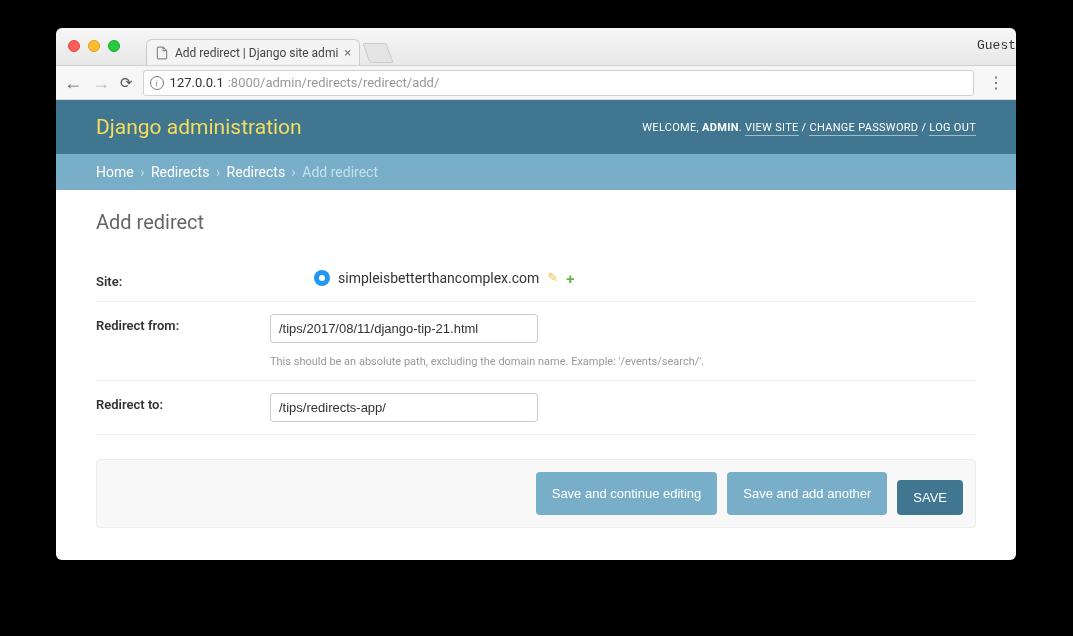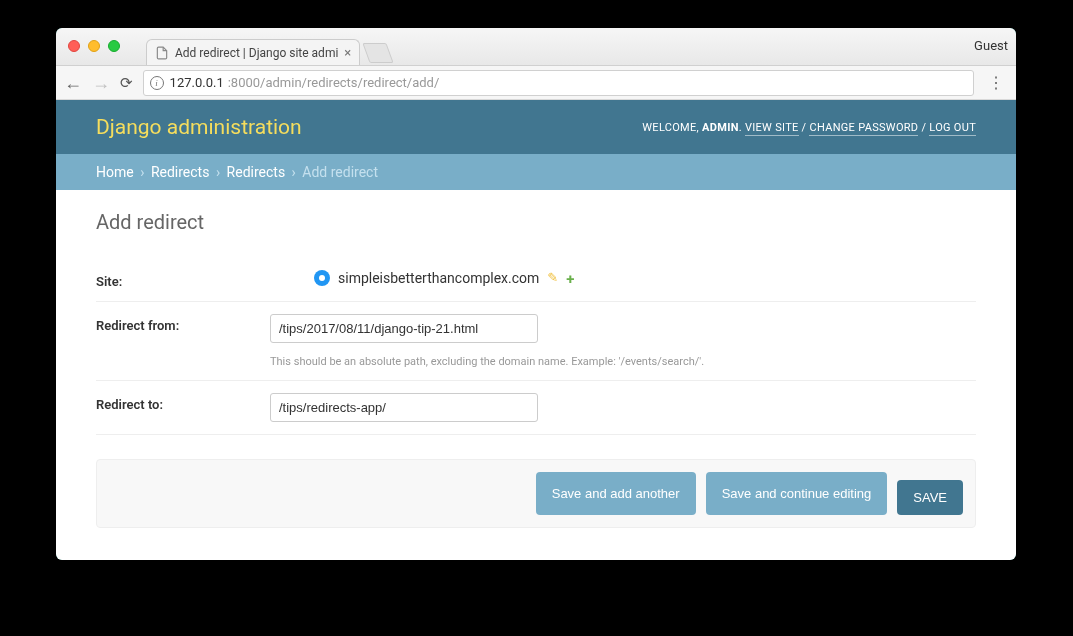--- a/index.html
+++ b/index.html
@@ -6,21 +6,21 @@
 body { font-family: -apple-system, BlinkMacSystemFont, "Segoe UI", Roboto, sans-serif; background: #000; width: 1073px; height: 636px; position: relative; }
 
 
 .browser-window { position: absolute; top: 28px; left: 56px; width: 960px; height: 532px; background: #0f766e; border-radius: 6px; box-shadow: 0 20px 60px rgba(0,0,0,0.5); overflow: hidden; }
 .titlebar { height: 38px; background: linear-gradient(#f6f6f6, #e8e8e8); border-bottom: 1px solid #d0d0d0; display: flex; align-items: flex-start; position: relative; }
 .traffic-lights { display: flex; gap: 8px; padding: 12px 0 0 12px; }
 .traffic-light { width: 12px; height: 12px; border-radius: 50%; }
 .tl-red { background: #ff5f57; border: 0.5px solid #e14640; }
 .tl-yellow { background: #ffbd2e; border: 0.5px solid #e1a116; }
 .tl-green { background: #28ca42; border: 0.5px solid #17ac2e; }
-.guest-label { position: absolute; right: 8px; top: 10px; font-size: 13px; color: #333; }
+.guest-label { position: absolute; right: 0; top: 10px; font-size: 13px; color: #333; font-family: Liberation Mono, monospace; }
 
 .tab-strip { position: absolute; left: 90px; bottom: 0; display: flex; }
 .tab { background: #f4f4f4; border: 1px solid #ccc; border-bottom: none; border-top-left-radius: 6px; border-top-right-radius: 6px; height: 26px; min-width: 210px; display: flex; align-items: center; padding: 0 8px; gap: 6px; font-size: 12px; color: #444; }
 .tab-file-icon { width: 14px; height: 14px; }
 .tab-title { flex: 1; white-space: nowrap; overflow: hidden; text-overflow: ellipsis; }
 .tab-close { font-size: 13px; color: #777; cursor: pointer; }
 .new-tab { width: 24px; height: 20px; margin-left: 6px; margin-top: 4px; background: #e4e4e4; border: 1px solid #ccc; transform: skewX(20deg); border-radius: 2px; }
 
 .toolbar { height: 34px; background: #f6f6f6; border-bottom: 1px solid #d9d9d9; display: flex; align-items: center; padding: 0 8px; gap: 10px; }
 .nav-arrow { font-size: 18px; color: #666; width: 18px; text-align: center; }
@@ -150,20 +150,20 @@
       </div>
 
       <div class="form-row">
         <label>Redirect to:</label>
         <div class="form-field">
           <input type="text" value="/tips/redirects-app/" style="">
         </div>
       </div>
 
       <div class="submit-row">
+        <button class="btn btn-default">Save and continue editing</button>
         <button class="btn btn-default">Save and add another</button>
-        <button class="btn btn-default">Save and continue editing</button>
         <button class="btn btn-primary">SAVE</button>
       </div>
 
     </div>
   </div>
 </div>
 
 </body></html>

